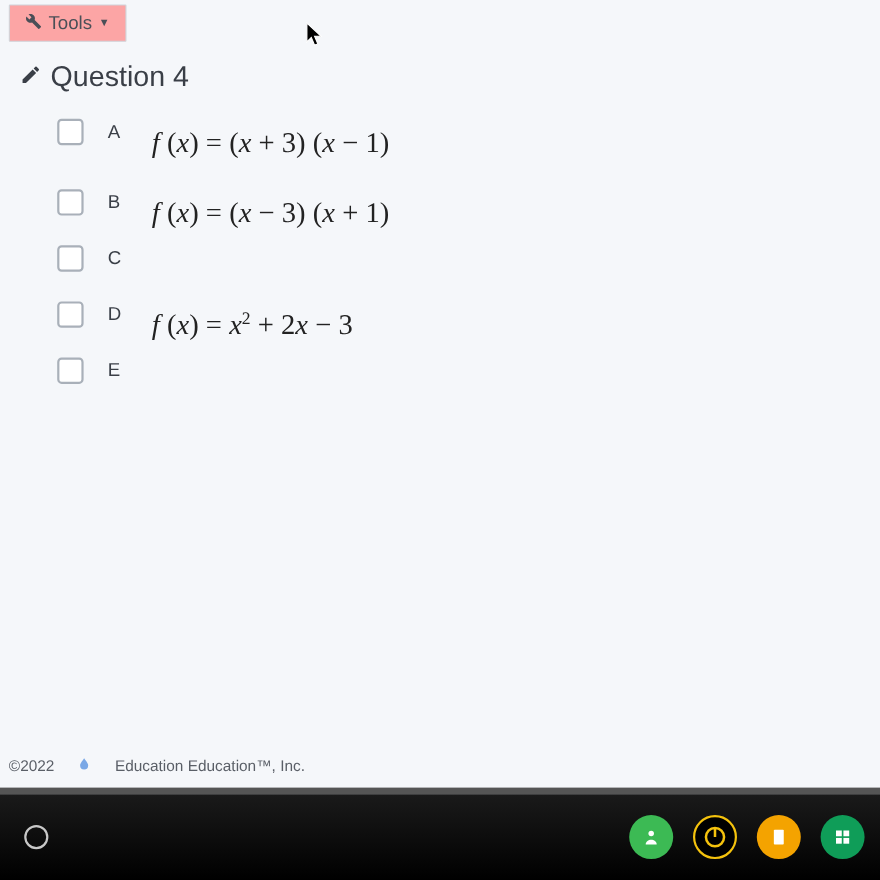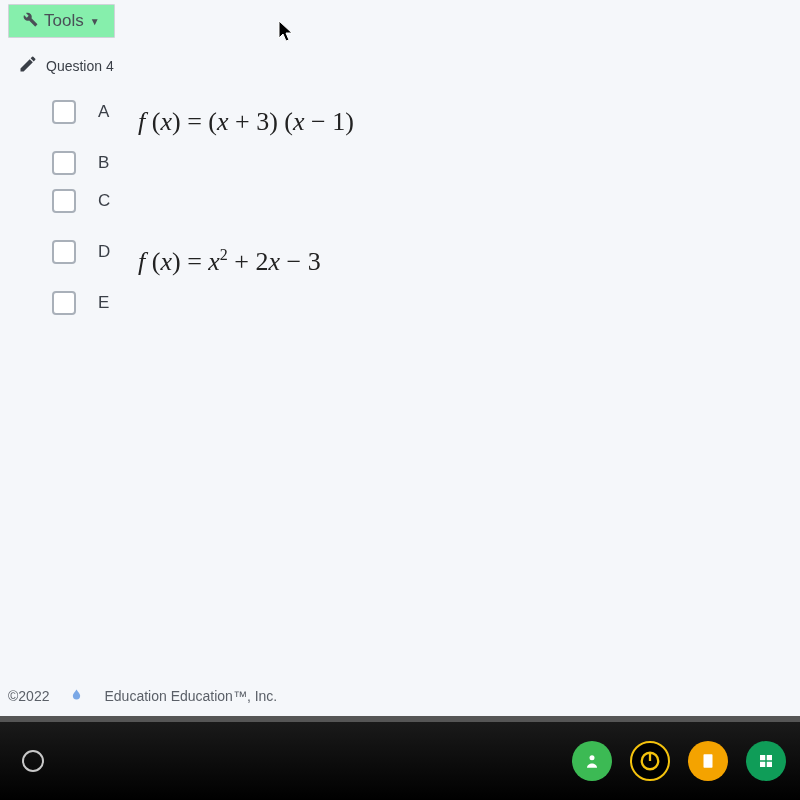--- a/index.html
+++ b/index.html
@@ -5,21 +5,21 @@
   * { box-sizing: border-box; margin: 0; padding: 0; }
   body {
     font-family: Arial, Helvetica, sans-serif;
     background: #f5f7fa;
     width: 800px;
     height: 800px;
     overflow: hidden;
     position: relative;
   }
   .toolbar {
-    background: #86efac;
+    background: #fca5a5;
     border: 1px solid #d0d4d9;
     display: inline-flex;
     align-items: center;
     padding: 6px 14px;
     margin: 4px 0 0 8px;
     font-size: 17px;
     color: #4a4f57;
     border-radius: 1px;
     cursor: pointer;
   }
@@ -30,21 +30,21 @@
   .toolbar .caret {
     margin-left: 6px;
     font-size: 10px;
   }
   .content {
     padding: 16px 18px 0 18px;
   }
   .qheader {
     display: flex;
     align-items: center;
-    font-size: 14px;
+    font-size: 26px;
     color: #3a3f47;
     margin-bottom: 10px;
   }
   .qheader .pencil {
     margin-right: 8px;
   }
   .prompt {
     font-size: 18px;
     color: #3a3f47;
     margin-bottom: 18px;
@@ -193,20 +193,23 @@
       <div class="chk"></div>
       <div class="opt-letter">A</div>
       <div class="opt-formula">
         <span>f&nbsp;</span><span class="rm">(</span>x<span class="rm">)</span> <span class="rm">=</span> <span class="rm">(</span>x <span class="rm">+ 3) (</span>x <span class="rm">− 1)</span>
       </div>
     </div>
 
     <div class="option-row">
       <div class="chk"></div>
       <div class="opt-letter">B</div>
+      <div class="opt-formula">
+        <span>f&nbsp;</span><span class="rm">(</span>x<span class="rm">)</span> <span class="rm">=</span> <span class="rm">(</span>x <span class="rm">− 3) (</span>x <span class="rm">+ 1)</span>
+      </div>
     </div>
 
     <div class="option-row">
       <div class="chk"></div>
       <div class="opt-letter">C</div>
     </div>
 
     <div class="option-row">
       <div class="chk"></div>
       <div class="opt-letter">D</div>

